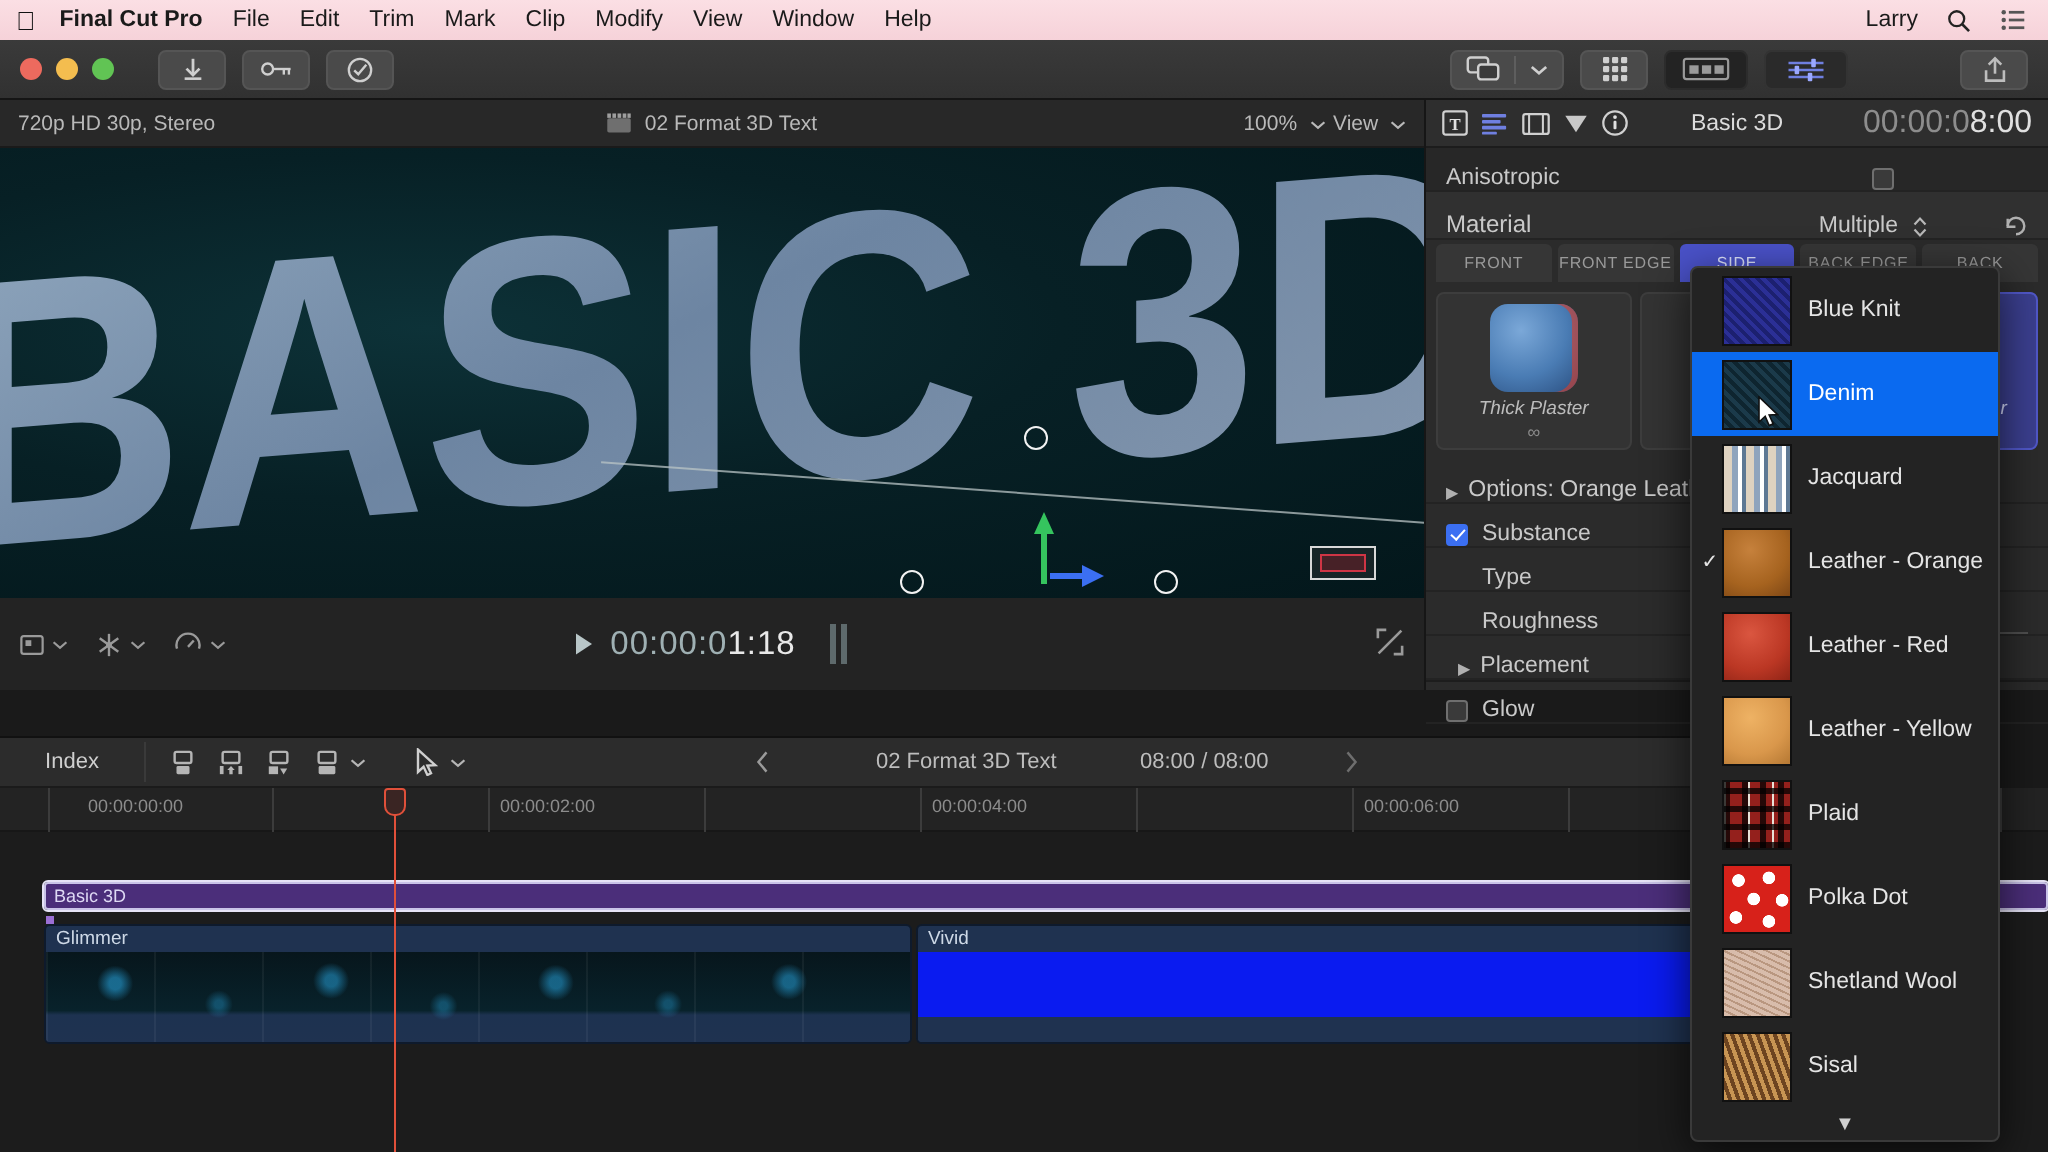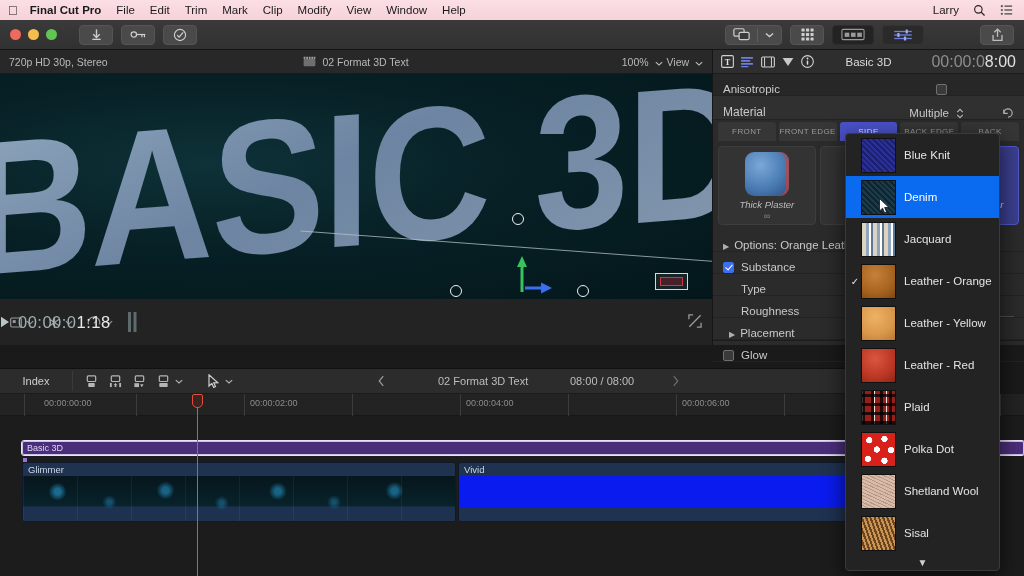--- a/index.html
+++ b/index.html
@@ -43,21 +43,21 @@
   #viewerbar .vleft { margin-left:9px; }
   #viewerbar .vcenter { position:absolute; left:0; right:0; text-align:center;
     display:flex; align-items:center; justify-content:center; gap:6px; }
   #viewerbar .vright { margin-left:auto; margin-right:9px; display:flex; gap:4px; align-items:center;}
   #canvas { position:absolute; left:0; top:24px; width:712px; height:225px; overflow:hidden;
     background:radial-gradient(ellipse at 30% 40%, #0d3238 0%, #072025 45%, #03171b 100%); }
   #vbottom { position:absolute; left:0; bottom:0; width:712px; height:46px; background:#232323;
     display:flex; align-items:center; color:#9a9a9a; font-size:11px; }
   #vbottom .vb-left { display:flex; gap:14px; margin-left:10px; align-items:center; }
   #vbottom .tcwrap { position:absolute; left:0; right:0; display:flex; align-items:center;
-    gap:8px; }
+    justify-content:center; gap:8px; }
   #vbottom .tc { font-size:16.5px; color:#9fb0b3; letter-spacing:.5px;
      font-family:"Liberation Sans", sans-serif; }
   #vbottom .tc b { color:#e8e8e8; font-weight:normal; }
   #vbottom .vb-right { margin-left:auto; margin-right:10px; }
 
   
   .txt3d { position:absolute; font-weight:bold; font-family:"Liberation Sans", sans-serif;
     color:#7e93ad; line-height:1; user-select:none; }
 
   
@@ -542,27 +542,27 @@
     <span class="sq" style="background:repeating-linear-gradient(90deg,#ded2c0 0 4px,#8fa4bd 4px 7px,#ffffff 7px 9px,#5d7894 9px 11px);"></span>
     <span>Jacquard</span>
   </div>
   <div class="ditem">
     <span class="chkmk">✓</span>
     <span class="sq" style="background:radial-gradient(circle at 40% 30%,#c6813c 0%,#a6631f 60%,#7e4715 100%);"></span>
     <span>Leather - Orange</span>
   </div>
   <div class="ditem">
     <span class="chkmk"></span>
+    <span class="sq" style="background:radial-gradient(circle at 40% 30%,#da5640 0%,#bb3724 60%,#8f2416 100%);"></span>
+    <span>Leather - Red</span>
+  </div>
+  <div class="ditem">
+    <span class="chkmk"></span>
     <span class="sq" style="background:radial-gradient(circle at 40% 30%,#eeb264 0%,#d9974b 60%,#b57833 100%);"></span>
     <span>Leather - Yellow</span>
-  </div>
-  <div class="ditem">
-    <span class="chkmk"></span>
-    <span class="sq" style="background:radial-gradient(circle at 40% 30%,#da5640 0%,#bb3724 60%,#8f2416 100%);"></span>
-    <span>Leather - Red</span>
   </div>
   <div class="ditem">
     <span class="chkmk"></span>
     <span class="sq" style="background:
         repeating-linear-gradient(90deg,rgba(0,0,0,.75) 0 3px,transparent 3px 9px),
         repeating-linear-gradient(0deg,rgba(0,0,0,.75) 0 3px,transparent 3px 9px),
         repeating-linear-gradient(90deg,#e8e2d8 0 1px,transparent 1px 12px),
         #94201c;"></span>
     <span>Plaid</span>
   </div>

